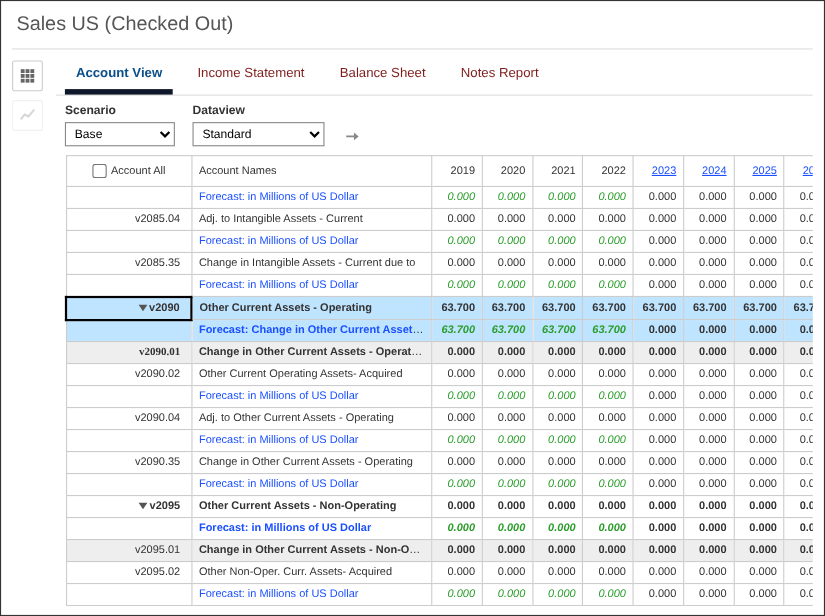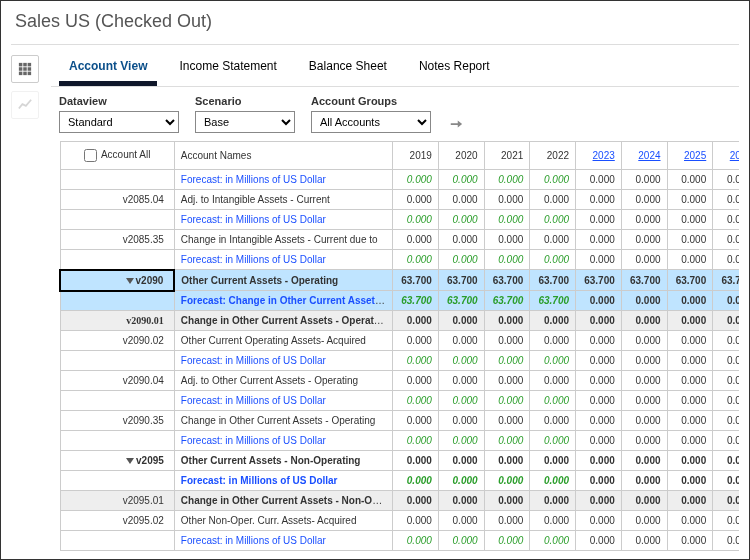--- a/index.html
+++ b/index.html
@@ -48,21 +48,21 @@
 .toolbar .tb-icon svg { width: 14px; height: 14px; fill: #666; }
 .mainpane { flex: 1; overflow: hidden; display: flex; flex-direction: column; }
 .tabs {
   padding: 8px 8px 0 8px;
   border-bottom: 1px solid #ddd;
 }
 .tab {
   display: inline-block;
   padding: 6px 10px 8px 10px;
   font-size: 12px;
-  color: #000000;
+  color: #7f1d1d;
   cursor: pointer;
   margin-right: 12px;
 }
 .tab.active {
   color: #0b4f8a;
   font-weight: bold;
   border-bottom: 5px solid #0f172a;
 }
 .filters {
   padding: 8px;
@@ -159,35 +159,29 @@
       <div class="tb-icon dim">
         <svg viewBox="0 0 16 16">
             <polyline points="1,12 5,7 9,9 15,2" fill="none" stroke="#999" stroke-width="2"></polyline>
           </svg>
       </div>
     </div>
     <div class="mainpane">
       <div class="tabs" id="tabbar"><span class="tab active">Account View</span><span class="tab">Income Statement</span><span class="tab">Balance Sheet</span><span class="tab">Notes Report</span></div>
       <div class="filters">
         <div class="filter">
-          <label>Dataview</label>
-          <select style="width:120px">
-            <option>Standard</option>
-          </select>
-        </div>
-        <div class="filter">
           <label>Scenario</label>
           <select style="width:100px">
             <option>Base</option>
           </select>
         </div>
         <div class="filter">
-          <label>Account Groups</label>
+          <label>Dataview</label>
           <select style="width:120px">
-            <option>All Accounts</option>
+            <option>Standard</option>
           </select>
         </div>
         <div class="arrow-btn">
           <svg viewBox="0 0 16 16">
               <path d="M2 7 L10 7 L10 4 L15 8 L10 12 L10 9 L2 9 Z"></path>
             </svg>
         </div>
       </div>
       <div class="table-wrap">
         <table class="grid">

